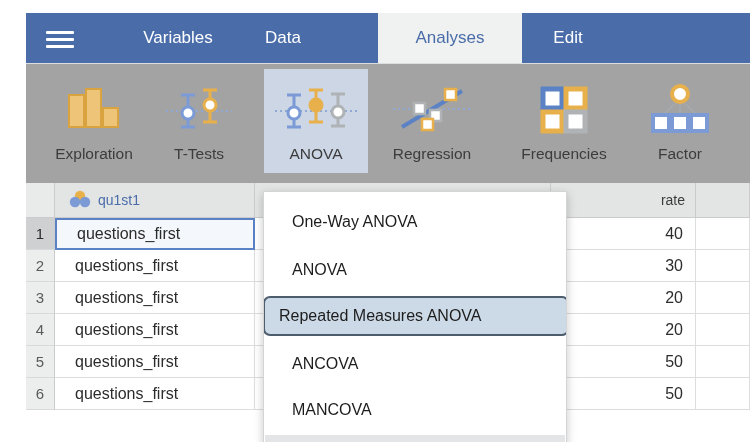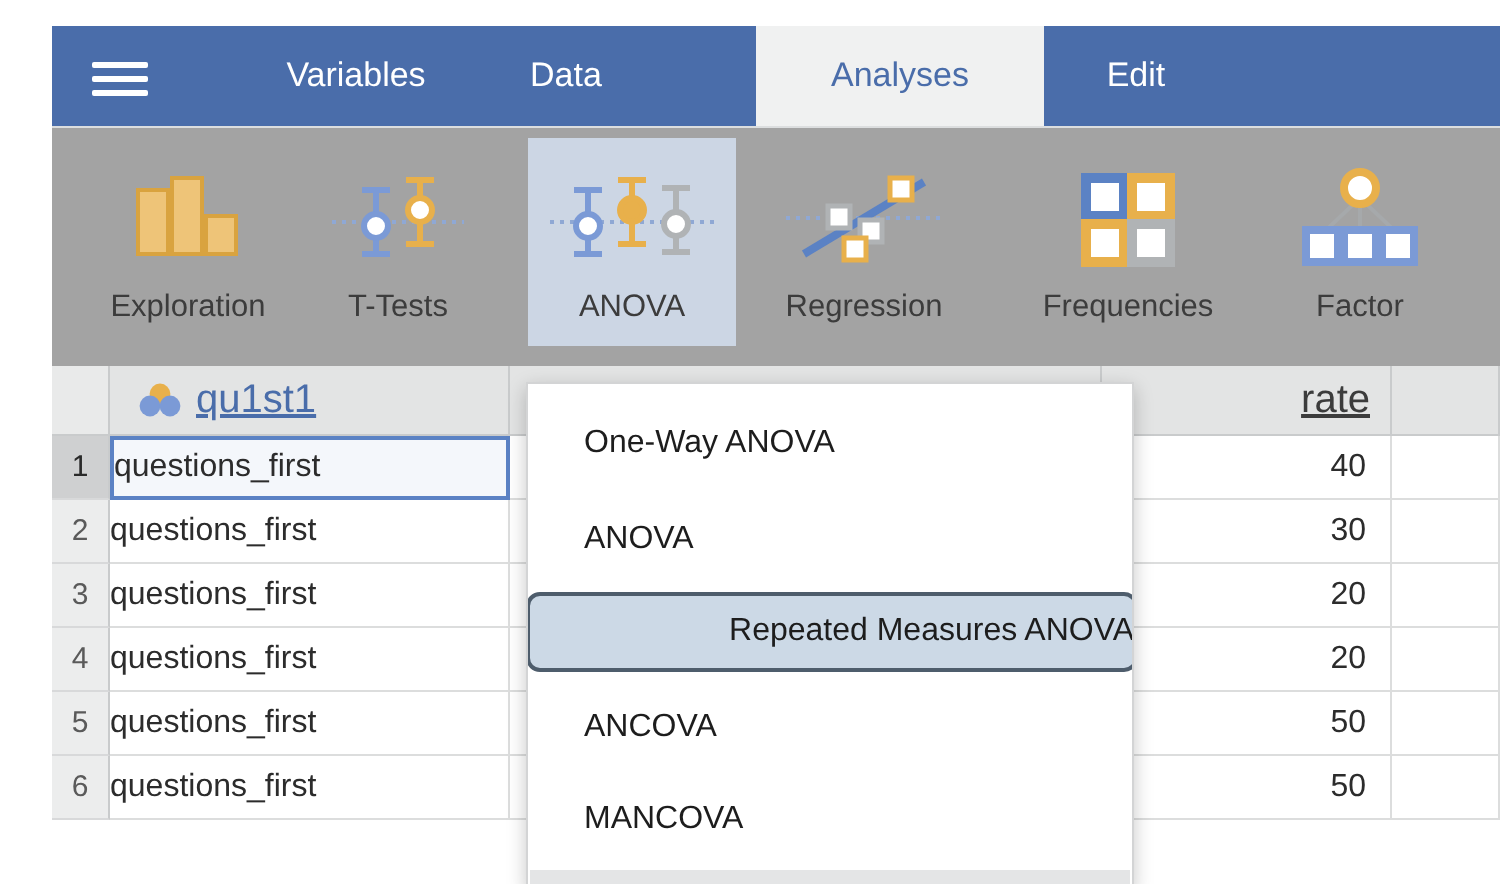--- a/index.html
+++ b/index.html
@@ -133,26 +133,25 @@
   }
   .col-head {
     position: absolute;
     top: 0;
     height: 35px;
     background: #e3e4e4;
     border-right: 1px solid #c9cbcc;
     border-bottom: 1px solid #c9cbcc;
     box-sizing: border-box;
     line-height: 35px;
-    font-size: 20px;
+    font-size: 14px;
     color: #4a6daa;
     cursor: pointer;
     overflow: hidden;
     white-space: nowrap;
-    text-decoration: underline;
   }
   .col-head .vicon { display: inline-block; vertical-align: -4px; margin: 0 7px 0 14px; }
   .col-head.num { color: #3c3c3c; text-align: right; padding-right: 10px; }
 
   .row-num {
     position: absolute;
     left: 0;
     width: 29px;
     height: 32px;
     background: #eceded;
@@ -170,21 +169,21 @@
   .cell {
     position: absolute;
     height: 32px;
     background: #ffffff;
     border-right: 1px solid #dcdddd;
     border-bottom: 1px solid #dcdddd;
     box-sizing: border-box;
     line-height: 32px;
     font-size: 16px;
     color: #2c2c2c;
-    padding-left: 0;
+    padding-left: 20px;
     overflow: hidden;
     white-space: nowrap;
     cursor: cell;
   }
   .cell.num { text-align: right; padding-right: 12px; padding-left: 0; }
   .cell.selected {
     background: #f4f7fb;
     border: 2px solid #5b82c4;
     line-height: 28px;
   }
@@ -224,21 +223,20 @@
     cursor: pointer;
   }
   .menu-item.highlighted {
     left: -1px;
     width: 306px;
     background: #ccd9e6;
     border: 2px solid #4e5d6c;
     border-radius: 7px;
     line-height: 36px;
     padding-left: 14px;
-    text-align: right;
   }
 </style>
 </head>
 <body>
 
 <div id="app-window">
 
   <div id="tab-bar">
     <div id="hamburger-button">
       <span class="bar b1"></span>

